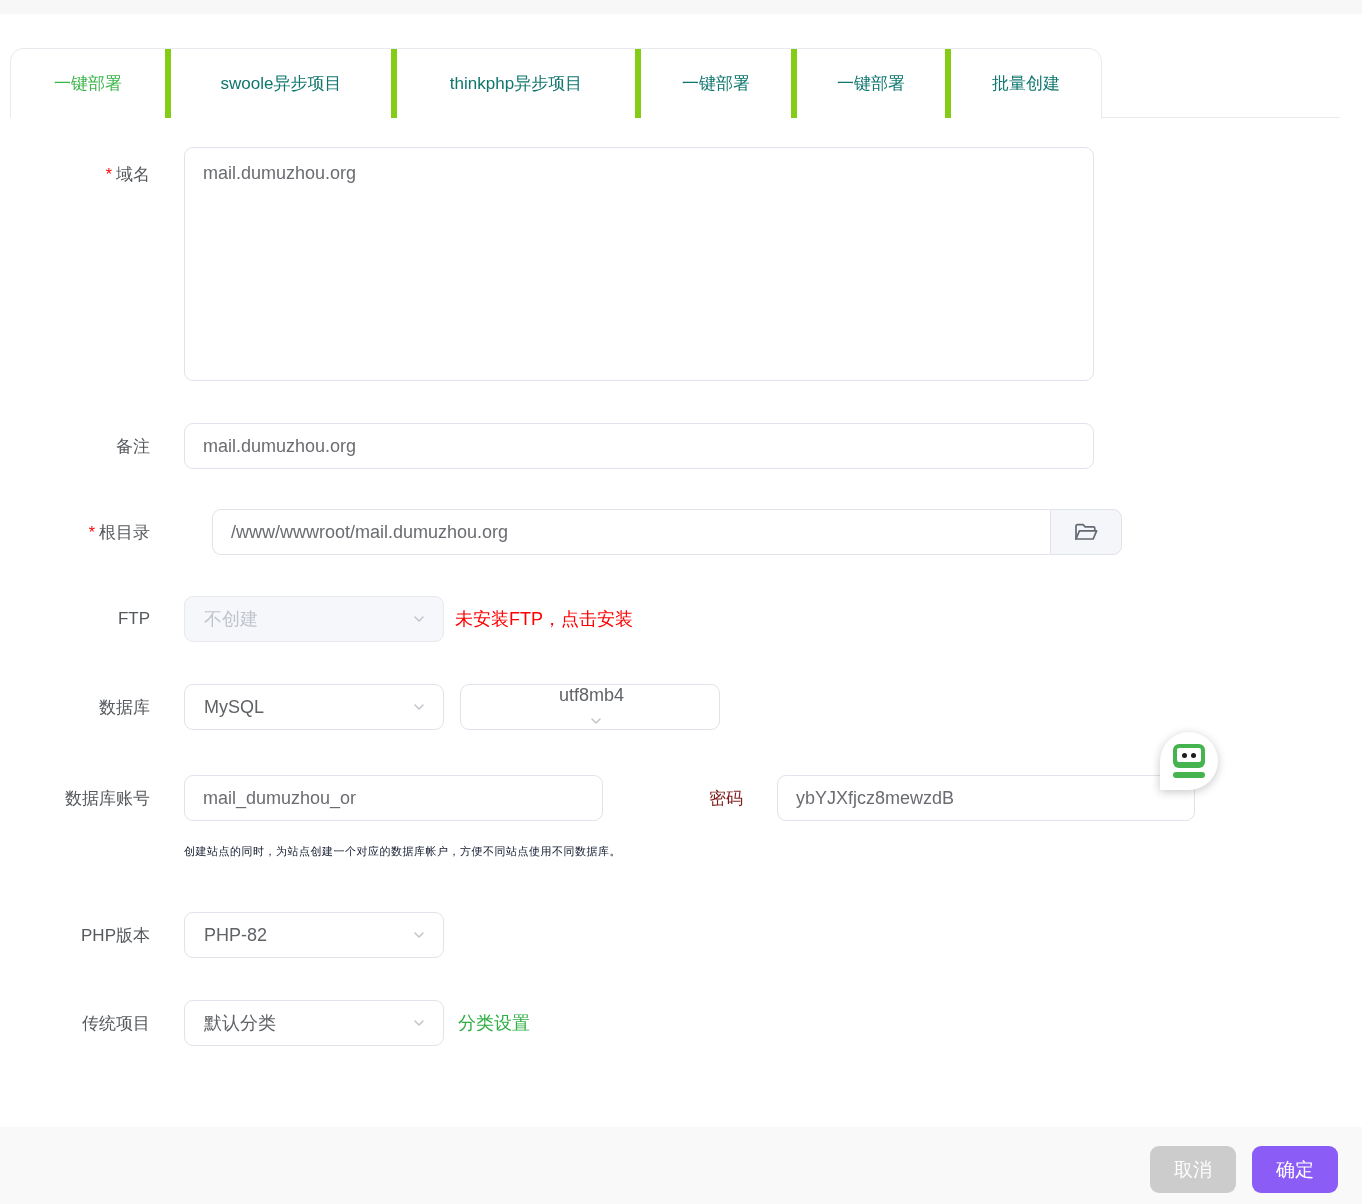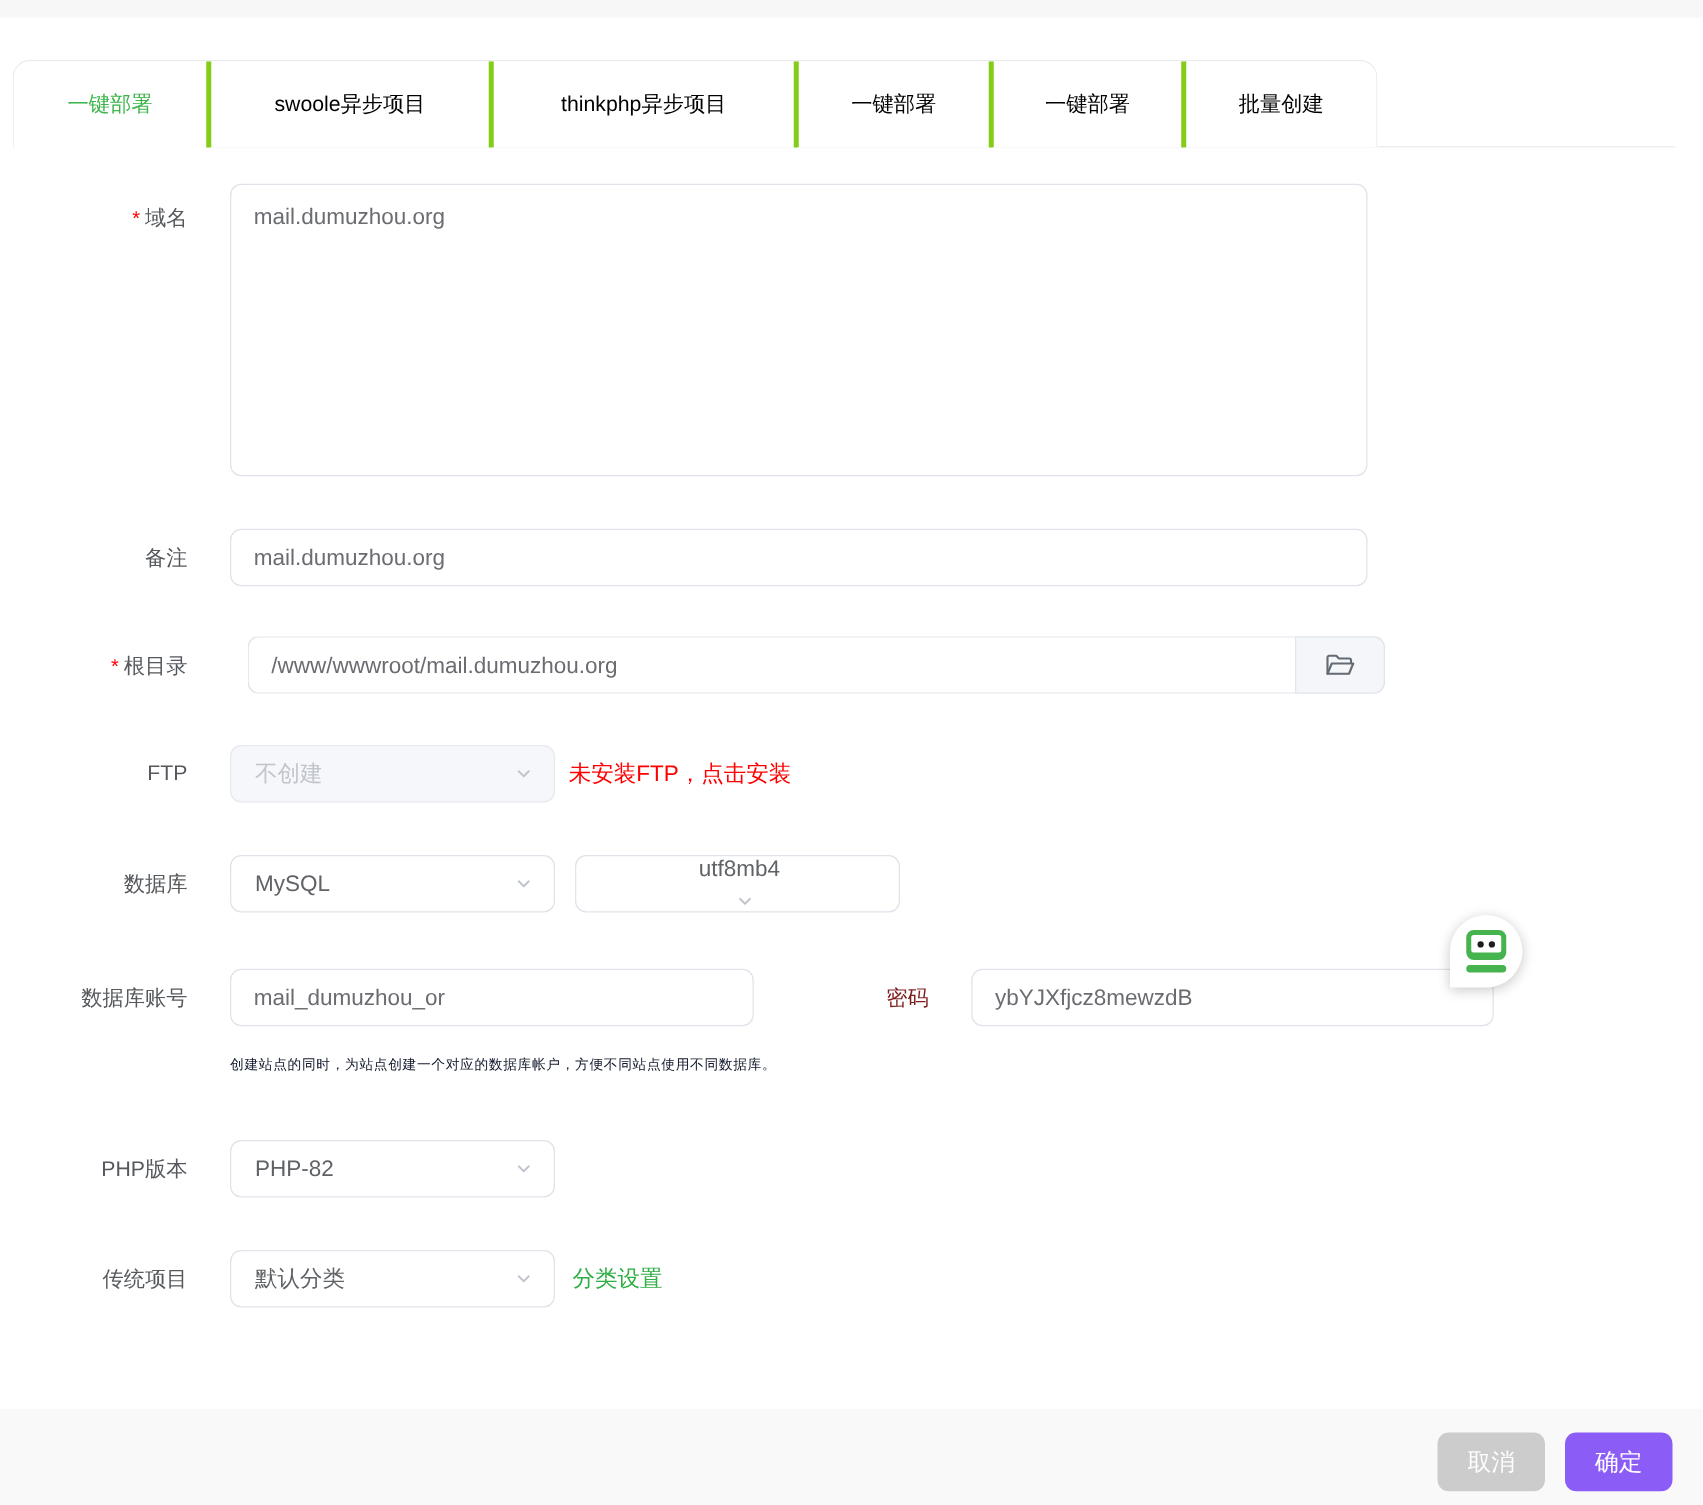--- a/index.html
+++ b/index.html
@@ -15,22 +15,22 @@
 
   
   .tabbar { position: absolute; top: 48px; left: 10px; width: 1330px; height: 70px; display: flex; }
   .tabs {
     display: flex; height: 70px;
     border: 1px solid #e9e9f0; border-bottom: none;
     border-radius: 14px 14px 0 0; overflow: hidden; background: #fff;
   }
   .tab {
     height: 70px; display: flex; align-items: center; justify-content: center;
-    font-size: 17px; color: #000000; cursor: pointer;
-    border-left: 4px solid #84cc16; border-bottom: 1px solid #e9e9f0;
+    font-size: 17px; color: #0f766e; cursor: pointer;
+    border-left: 6px solid #84cc16; border-bottom: 1px solid #e9e9f0;
     background: #fff; white-space: nowrap;
   }
   .tab:first-child { border-left: none; }
   .tab.active { color: #3cb54a; border-bottom: 1px solid transparent; }
   .t0 { width: 154px; } .t1 { width: 226px; } .t2 { width: 244px; }
   .t3 { width: 156px; } .t4 { width: 154px; } .t5 { width: 156px; }
   .tab-rest { flex: 1; border-bottom: 1px solid #e9e9f0; }
 
   
   .form { position: absolute; top: 147px; left: 40px; width: 1300px; }
@@ -55,21 +55,21 @@
   input.text {
     height: 46px; border: 1px solid #e0e3e9; border-radius: 9px;
     padding: 0 18px; font-size: 18px; color: #6a6c71;
     font-family: "Liberation Sans", "DejaVu Sans", sans-serif;
     outline: none; background: #fff;
   }
   .w910 { width: 910px; }
   .row-note { margin-bottom: 40px; }
 
   .row-root { margin-bottom: 41px; gap: 28px; }
-  .input-group { display: flex; margin-left: 20px; }
+  .input-group { display: flex; margin-left: 34px; }
   .input-group input {
     width: 838px; border-radius: 9px 0 0 9px; border-right: none;
   }
   .folder-btn {
     width: 72px; height: 46px; background: #f4f6f9;
     border: 1px solid #e0e3e9; border-radius: 0 9px 9px 0;
     display: flex; align-items: center; justify-content: center; cursor: pointer;
   }
 
   .row-ftp { margin-bottom: 42px; }

